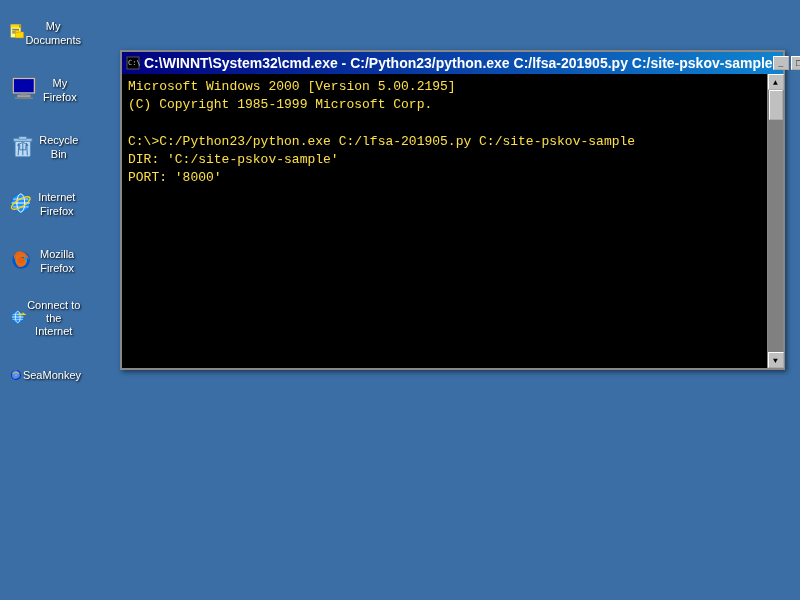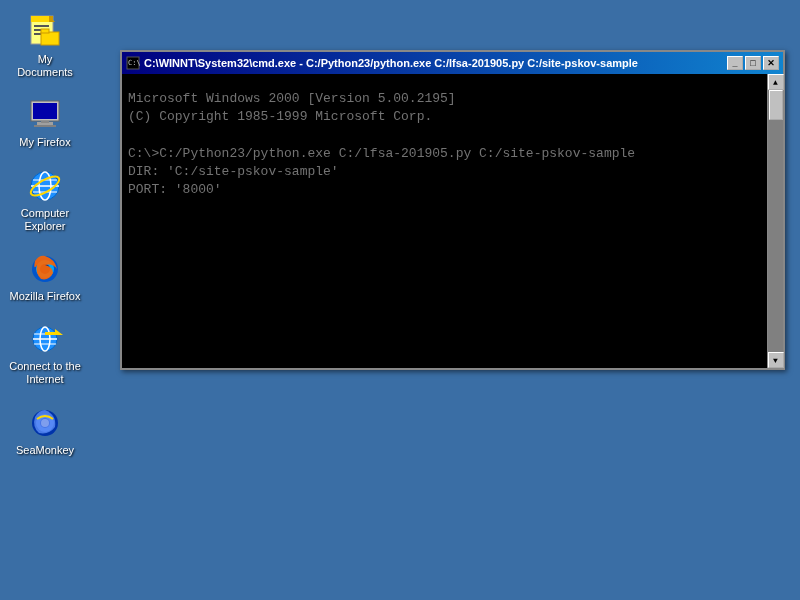--- a/index.html
+++ b/index.html
@@ -21,21 +21,21 @@
       width: 90px;
       display: flex;
       flex-direction: column;
       align-items: center;
       padding-top: 10px;
       gap: 10px;
     }
 
     .desktop-icon {
       display: flex;
-      flex-direction: column;
+      flex-direction: row;
       align-items: center;
       cursor: pointer;
       width: 80px;
       padding: 4px;
     }
 
     .icon-img {
       width: 36px;
       height: 36px;
       margin-bottom: 3px;
@@ -78,21 +78,21 @@
     }
 
     .cmd-icon-small {
       width: 14px;
       height: 14px;
     }
 
     .cmd-title-text {
       color: white;
       font-family: Tahoma, Arial, sans-serif;
-      font-size: 11px;
+      font-size: 14px;
       font-weight: bold;
       white-space: nowrap;
       overflow: hidden;
     }
 
     .cmd-title-buttons {
       display: flex;
       gap: 2px;
     }
 
@@ -117,22 +117,22 @@
 
     .cmd-body {
       background: #000;
       width: 100%;
       height: calc(100% - 22px);
       display: flex;
     }
 
     .cmd-content {
       flex: 1;
-      padding: 16px 6px;
-      color: #737373;
+      padding: 4px 6px;
+      color: #fde047;
       font-family: 'Courier New', Courier, monospace;
       font-size: 13px;
       line-height: 1.4;
       white-space: pre;
       overflow: hidden;
     }
 
     .cmd-scrollbar {
       width: 16px;
       background: #c0c0c0;
@@ -202,32 +202,45 @@
       <rect x="6" y="6" width="24" height="16" fill="#0000aa"></rect>
       <rect x="10" y="25" width="16" height="3" fill="#a0a0a0"></rect>
       <rect x="7" y="28" width="22" height="2" fill="#808080"></rect>
 
       <rect x="14" y="24" width="8" height="2" fill="#888"></rect>
     </svg>
     <span class="icon-label">My Firefox</span>
   </div>
 
 
+  <div class="desktop-icon">
+    <svg class="icon-img" viewBox="0 0 36 36">
+      <rect x="8" y="10" width="20" height="22" fill="#c0d8f0" stroke="#4488bb" stroke-width="1" rx="2"></rect>
+      <rect x="6" y="8" width="24" height="4" fill="#a0c0e0" stroke="#4488bb" stroke-width="1"></rect>
+      <rect x="13" y="6" width="10" height="3" fill="#c0d8f0" stroke="#4488bb" stroke-width="1"></rect>
+      <line x1="13" y1="14" x2="12" y2="30" stroke="#4488bb" stroke-width="1.5"></line>
+      <line x1="18" y1="14" x2="18" y2="30" stroke="#4488bb" stroke-width="1.5"></line>
+      <line x1="23" y1="14" x2="24" y2="30" stroke="#4488bb" stroke-width="1.5"></line>
+
+      <path d="M11 17 L18 13 L25 17 L22 17 L22 23 L14 23 L14 17 Z" fill="none" stroke="#2266aa" stroke-width="1"></path>
+    </svg>
+    <span class="icon-label">Recycle Bin</span>
+  </div>
 
   <div class="desktop-icon">
     <svg class="icon-img" viewBox="0 0 36 36">
       <circle cx="18" cy="18" r="14" fill="#1e90ff" stroke="#0066cc" stroke-width="1"></circle>
       <ellipse cx="18" cy="18" rx="6" ry="14" fill="none" stroke="white" stroke-width="1.5"></ellipse>
       <line x1="4" y1="18" x2="32" y2="18" stroke="white" stroke-width="1.5"></line>
       <line x1="6" y1="12" x2="30" y2="12" stroke="white" stroke-width="1"></line>
       <line x1="6" y1="24" x2="30" y2="24" stroke="white" stroke-width="1"></line>
 
       <ellipse cx="18" cy="18" rx="16" ry="6" fill="none" stroke="#ffd700" stroke-width="2" transform="rotate(-30 18 18)"></ellipse>
     </svg>
-    <span class="icon-label">Computer Explorer</span>
+    <span class="icon-label">Internet Firefox</span>
   </div>
 
   <div class="desktop-icon">
     <svg class="icon-img" viewBox="0 0 36 36">
       <circle cx="18" cy="18" r="13" fill="#0055cc"></circle>
       <circle cx="18" cy="18" r="9" fill="#00aaff"></circle>
       <circle cx="18" cy="18" r="5" fill="#003399"></circle>
       <path d="M18 5 Q28 8 30 18 Q26 12 18 14 Q26 16 26 22 Q22 30 14 28 Q8 22 10 14 Q6 20 8 10 Q12 4 18 5Z" fill="#ff6600" opacity="0.9"></path>
     </svg>
     <span class="icon-label">Mozilla Firefox</span>

